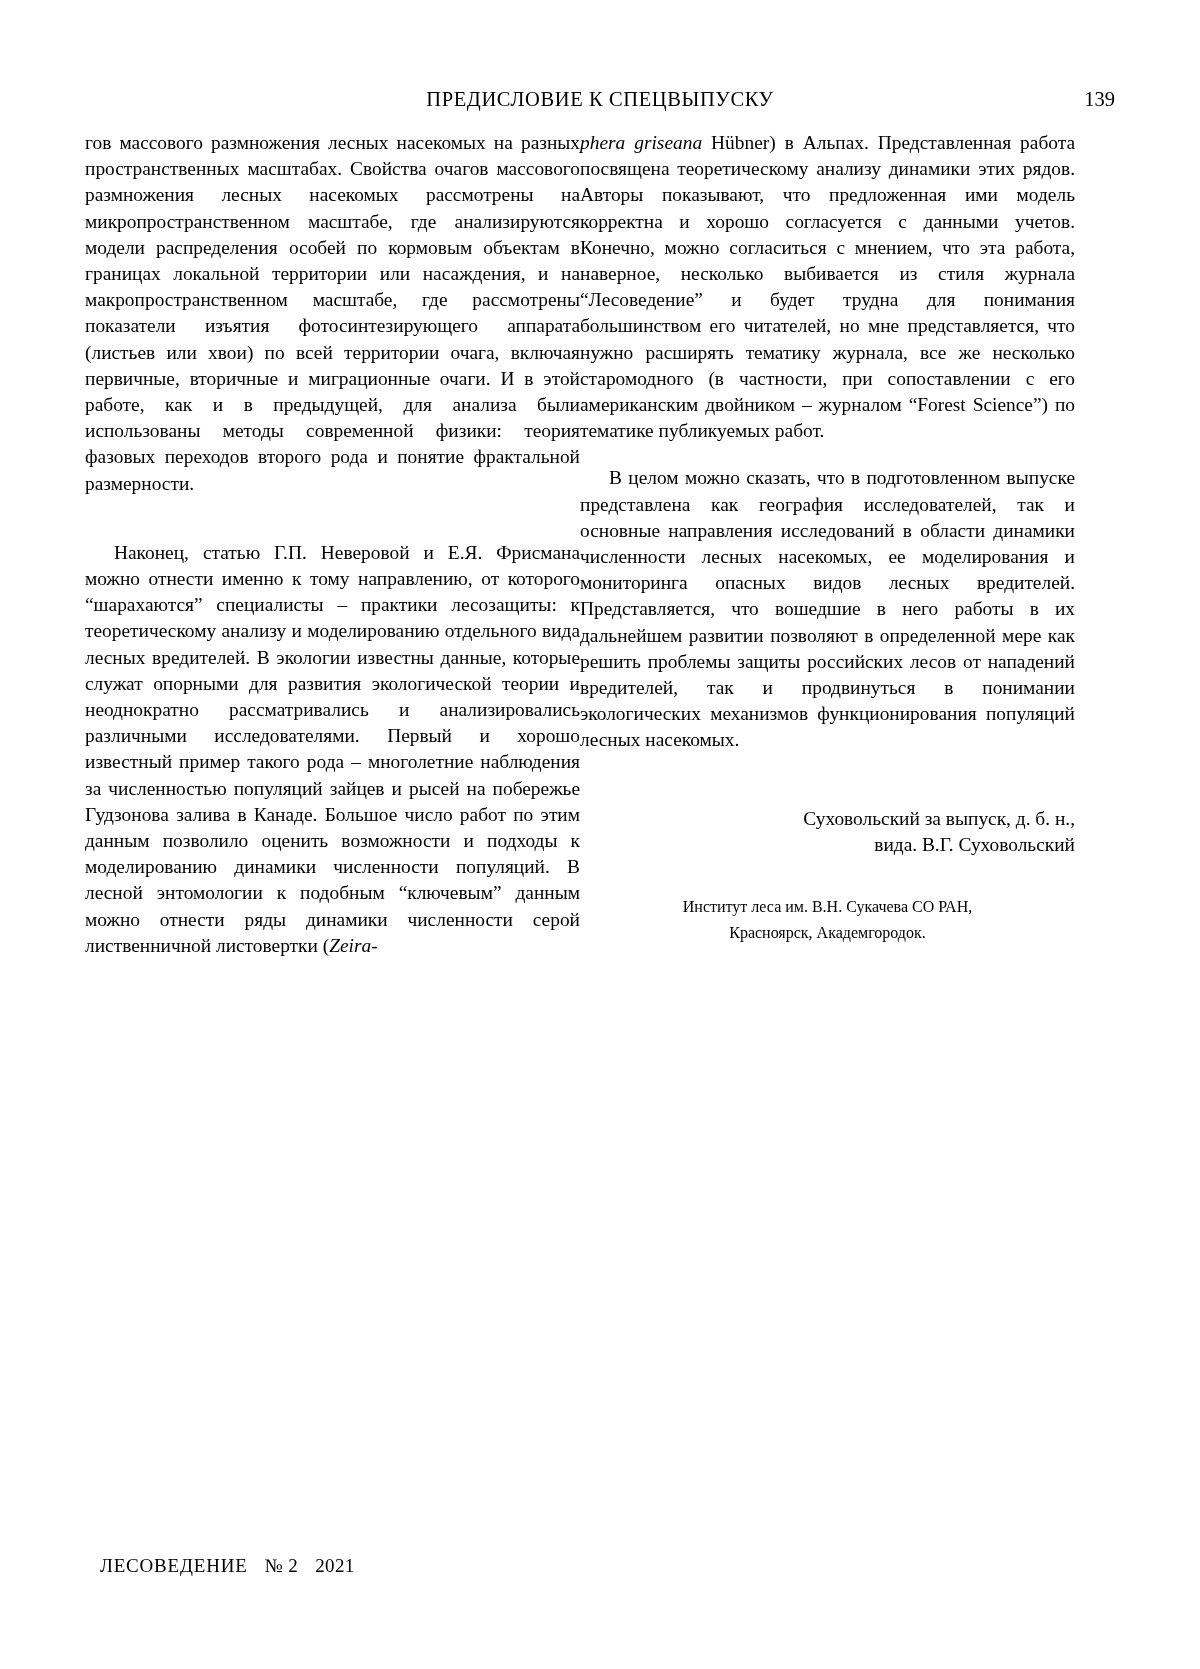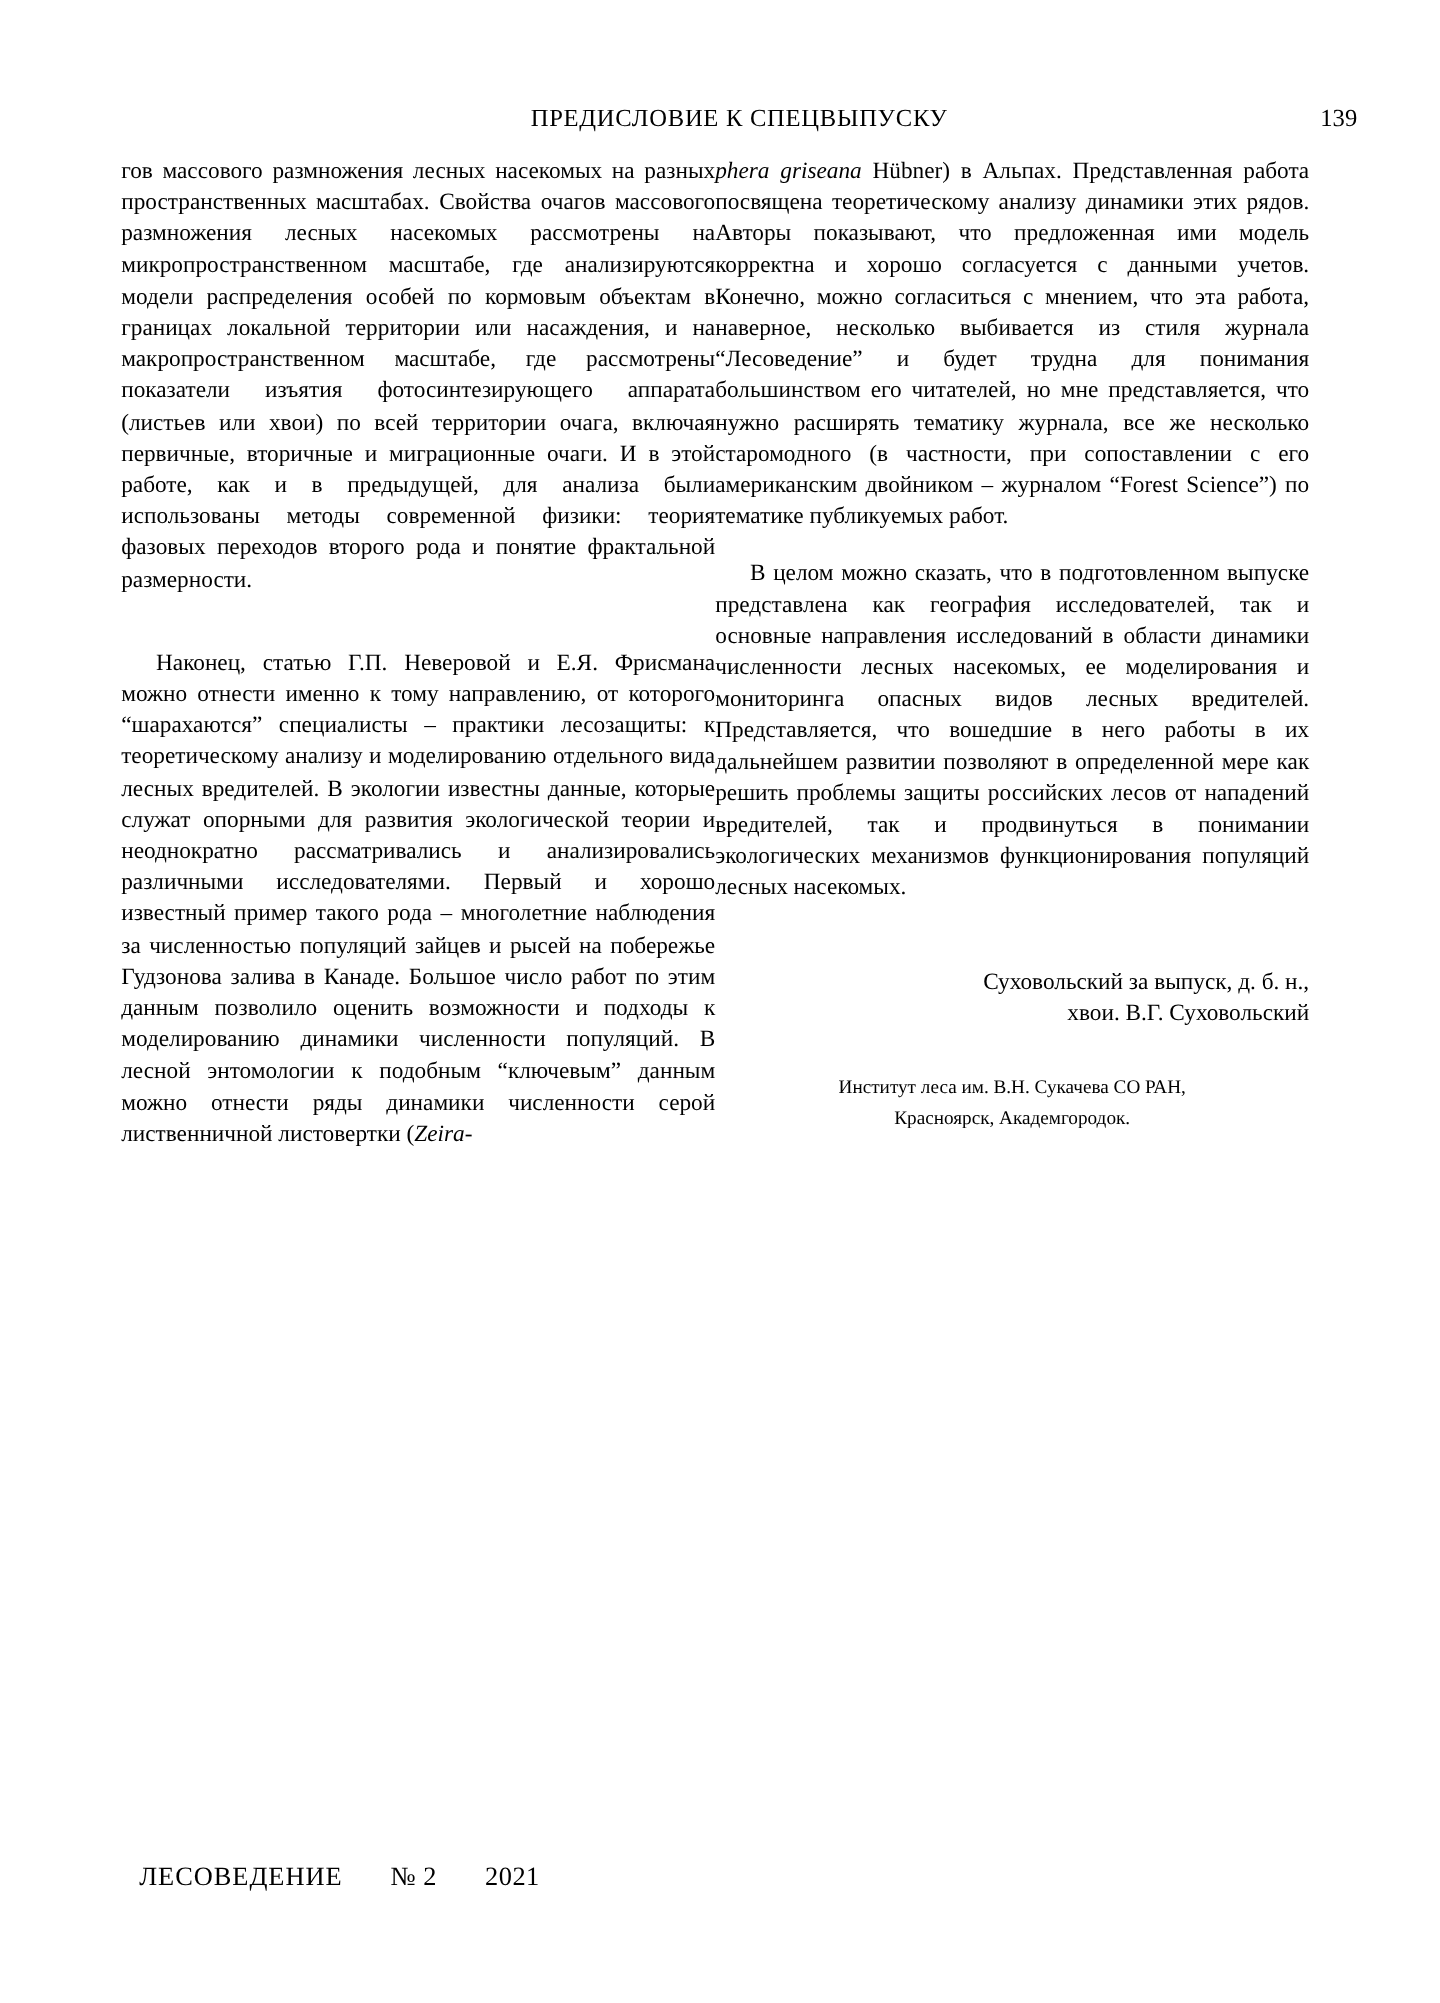--- a/index.html
+++ b/index.html
@@ -9,21 +9,21 @@
   }
   body {
     width: 1200px;
     height: 1669px;
     position: relative;
     font-family: "Liberation Serif", serif;
     color: #000000;
   }
   .page {
     position: absolute;
-    left: 16px;
+    left: 0;
     top: 0;
     width: 1052px;
     height: 1669px;
     box-sizing: border-box;
     padding: 0;
   }
   .running-head {
     position: absolute;
     left: 85px;
     top: 88px;
@@ -79,24 +79,24 @@
   .sig-block2 {
     margin-top: 36px;
     text-align: center;
     font-size: 16px;
     line-height: 26.2px;
   }
   .footer {
     position: absolute;
     left: 100px;
     bottom: 92px;
-    font-size: 22px;
+    font-size: 19px;
     letter-spacing: 0.4px;
     display: flex;
-    gap: 40px;
+    gap: 17px;
     align-items: baseline;
   }
   .footer .journal { letter-spacing: 0.8px; }
 </style>
 </head>
 <body>
 
 <div class="page">
 
   <div class="running-head">
@@ -110,21 +110,21 @@
       <p>гов массового размножения лесных насекомых на разных пространственных масштабах. Свойства очагов массового размножения лесных насекомых рассмотрены на микропространственном масштабе, где анализируются модели распределения особей по кормовым объектам в границах локальной территории или насаждения, и на макропространственном масштабе, где рассмотрены показатели изъятия фотосинтезирующего аппарата (листьев или хвои) по всей территории очага, включая первичные, вторичные и миграционные очаги. И в этой работе, как и в предыдущей, для анализа были использованы методы современной физики: теория фазовых переходов второго рода и понятие фрактальной размерности.</p>
       <p class="indent"><span>Наконец, статью Г.П. Неверовой и Е.Я. Фрисмана можно отнести именно к тому направлению, от которого “шарахаются” специалисты – практики лесозащиты: к теоретическому анализу и моделированию отдельного вида лесных вредителей. В экологии известны данные, которые служат опорными для развития экологической теории и неоднократно рассматривались и анализировались различными исследователями. Первый и хорошо известный пример такого рода – многолетние наблюдения за численностью популяций зайцев и рысей на побережье Гудзонова залива в Канаде. Большое число работ по этим данным позволило оценить возможности и подходы к моделированию динамики численности популяций. В лесной энтомологии к подобным “ключевым” данным можно отнести ряды динамики численности серой лиственничной листовертки (</span><span class="it">Zeira-</span></p>
     </div>
 
     <div class="column">
       <p><span class="it">phera griseana</span><span> Hübner) в Альпах. Представленная работа посвящена теоретическому анализу динамики этих рядов. Авторы показывают, что предложенная ими модель корректна и хорошо согласуется с данными учетов. Конечно, можно согласиться с мнением, что эта работа, наверное, несколько выбивается из стиля журнала “Лесоведение” и будет трудна для понимания большинством его читателей, но мне представляется, что нужно расширять тематику журнала, все же несколько старомодного (в частности, при сопоставлении с его американским двойником – журналом “Forest Science”) по тематике публикуемых работ.</span></p>
       <p class="indent spaced">В целом можно сказать, что в подготовленном выпуске представлена как география исследователей, так и основные направления исследований в области динамики численности лесных насекомых, ее моделирования и мониторинга опасных видов лесных вредителей. Представляется, что вошедшие в него работы в их дальнейшем развитии позволяют в определенной мере как решить проблемы защиты российских лесов от нападений вредителей, так и продвинуться в понимании экологических механизмов функционирования популяций лесных насекомых.</p>
 
       <div class="sig-block">
         <div>Суховольский за выпуск, д. б. н.,</div>
-        <div>хвои. В.Г. Суховольский</div>
+        <div>вида. В.Г. Суховольский</div>
       </div>
 
       <div class="sig-block2">
         <div>Институт леса им. В.Н. Сукачева СО РАН,</div>
         <div>Красноярск, Академгородок.</div>
       </div>
     </div>
 
   </div>
 

